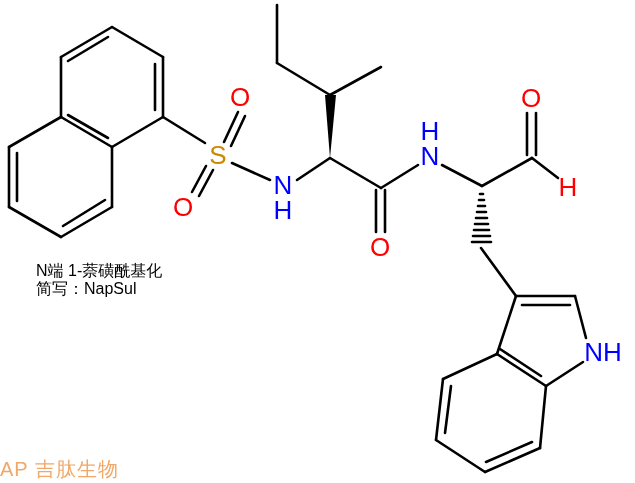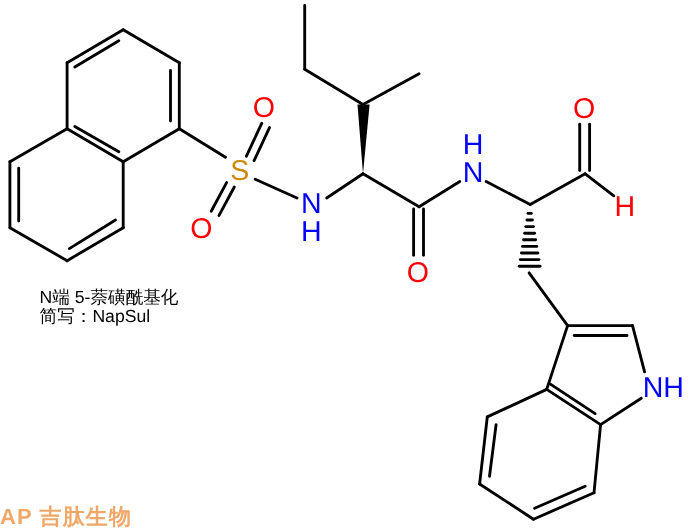--- a/index.html
+++ b/index.html
@@ -1,21 +1,21 @@
 <!DOCTYPE html>
 <html><head>
 <meta charset="utf-8">
 <style>
   html, body { margin:0; padding:0; background:#ffffff; }
   body { width:635px; height:483px; position:relative; overflow:hidden; font-family:"Liberation Sans", sans-serif; }
   svg { position:absolute; left:0; top:0; }
   .bond { stroke:#000; stroke-width:2.6; fill:none; stroke-linecap:round; }
   .atom { font-family:"Liberation Sans", sans-serif; font-size:26px; text-anchor:middle; dominant-baseline:central; }
   .caption { position:absolute; left:36px; font-size:16px; line-height:18px; color:#000; }
-  .watermark { position:absolute; left:0; top:456px; font-size:20px; color:#f0a868; font-weight:bold; letter-spacing:1px; }
+  .watermark { position:absolute; left:0; top:456px; font-size:20px; color:#f0a868; font-weight:normal; letter-spacing:1px; }
 </style>
 </head>
 <body>
 
 <svg width="635" height="483" viewBox="0 0 635 483">
 
   <g>
     <line class="bond" x1="112" y1="27" x2="163" y2="57"></line>
     <line class="bond" x1="163" y1="57" x2="163" y2="117"></line>
     <line class="bond" x1="155" y1="64" x2="155" y2="110"></line>
@@ -106,16 +106,16 @@
   <text class="atom" x="283" y="185" fill="#0000ff">N</text>
   <text class="atom" x="283" y="210" fill="#0000ff">H</text>
   <text class="atom" x="430" y="156" fill="#0000ff">N</text>
   <text class="atom" x="430" y="131" fill="#0000ff">H</text>
   <text class="atom" x="380" y="247" fill="#ff0000">O</text>
   <text class="atom" x="531" y="98" fill="#ff0000">O</text>
   <text class="atom" x="568" y="187" fill="#ff0000">H</text>
   <text class="atom" x="603" y="352" fill="#0000ff">NH</text>
 </svg>
 
-<div class="caption" style="top:262px;">N端 5-萘磺酰基化</div>
+<div class="caption" style="top:262px;">N端 1-萘磺酰基化</div>
 <div class="caption" style="top:280px;text-align:center;">简写：NapSul</div>
 
 <div class="watermark">AP 吉肽生物</div>
 
 </body></html>

